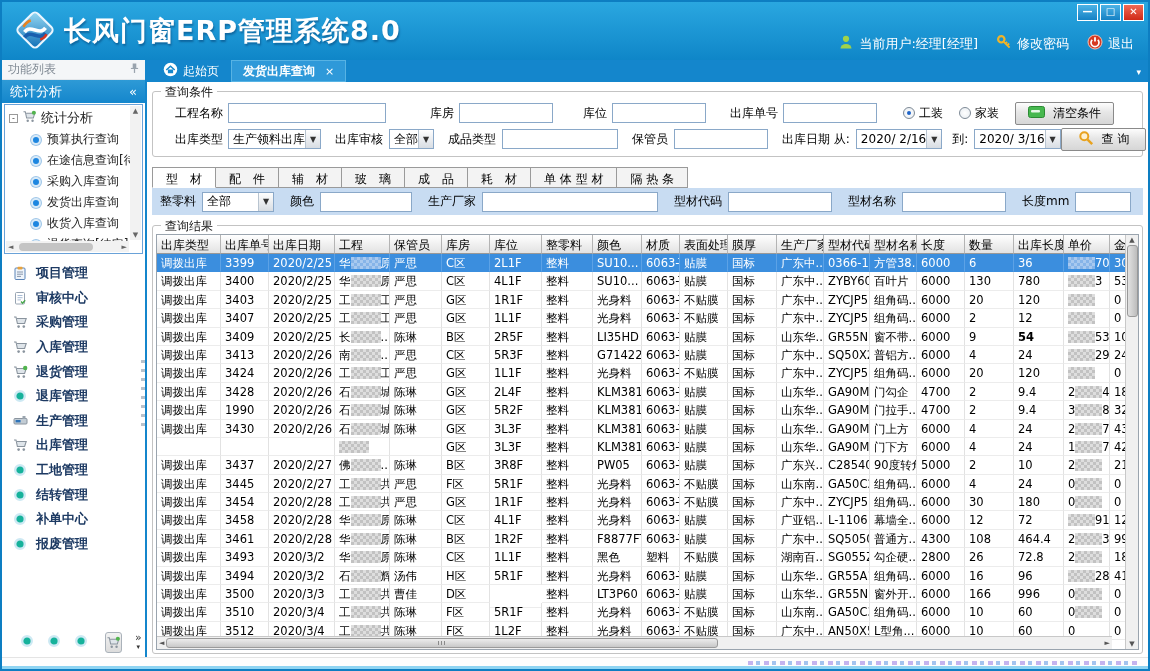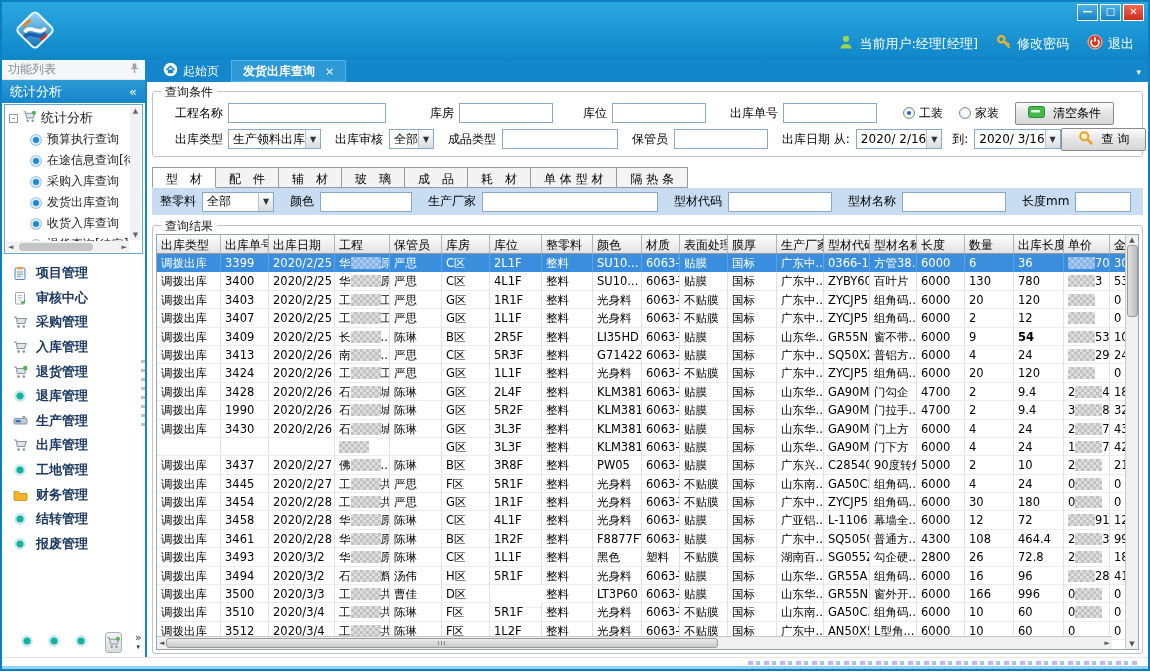--- a/index.html
+++ b/index.html
@@ -110,20 +110,21 @@
               <stop offset="1" stop-color="#0d6db5"></stop>
             </linearGradient>
           </defs>
         <rect x="7" y="7" width="26" height="26" rx="4" transform="rotate(45 20 20)" fill="url(#lg)" stroke="#eaf6ff" stroke-width="2"></rect>
         <path d="M10 22 C 16 14, 24 26, 30 18" stroke="#ffffff" stroke-width="3.4" fill="none"></path>
         <path d="M10 27 C 16 19, 24 31, 30 23" stroke="#1a5fae" stroke-width="3.4" fill="none"></path>
         <path d="M9 17 q3 -5 7 -6" stroke="#e8821e" stroke-width="2.4" fill="none"></path>
         <path d="M25 29 q4 -1 6 -5" stroke="#d8341e" stroke-width="2.4" fill="none"></path>
       </svg>
     </span>
+    <span class="app-title">长风门窗ERP管理系统8.0</span>
 
     <div class="win-controls">
       <div class="win-btn">—</div>
       <div class="win-btn">□</div>
       <div class="win-btn close">✕</div>
     </div>
 
     <div class="userbar">
       <div class="ub-group">
         <span>
@@ -307,33 +308,33 @@
           <div class="menu-item">
             <span class="micon">
               <svg width="14" height="14" viewBox="0 0 14 14">
                 <circle cx="7" cy="7" r="4.8" fill="#16b29b" stroke="#cde9f3" stroke-width="2.4"></circle>
               </svg>
             </span>
             <span>工地管理</span>
           </div>
           <div class="menu-item">
             <span class="micon">
-              <svg width="15" height="12" viewBox="0 0 15 12">
-                <path d="M1 2.5 h4.5 l1.5 2 H14 v6 a1 1 0 0 1 -1 1 H2 a1 1 0 0 1 -1 -1 z" fill="#f2b42c" stroke="#c88a14" stroke-width="0.8"></path>
-              </svg>
-            </span>
-            <span>财务管理</span>
-          </div>
-          <div class="menu-item">
-            <span class="micon">
               <svg width="14" height="14" viewBox="0 0 14 14">
                 <circle cx="7" cy="7" r="4.8" fill="#16b29b" stroke="#cde9f3" stroke-width="2.4"></circle>
               </svg>
             </span>
             <span>结转管理</span>
+          </div>
+          <div class="menu-item">
+            <span class="micon">
+              <svg width="14" height="14" viewBox="0 0 14 14">
+                <circle cx="7" cy="7" r="4.8" fill="#16b29b" stroke="#cde9f3" stroke-width="2.4"></circle>
+              </svg>
+            </span>
+            <span>补单中心</span>
           </div>
           <div class="menu-item">
             <span class="micon">
               <svg width="14" height="14" viewBox="0 0 14 14">
                 <circle cx="7" cy="7" r="4.8" fill="#16b29b" stroke="#cde9f3" stroke-width="2.4"></circle>
               </svg>
             </span>
             <span>报废管理</span>
           </div>
         </div>

